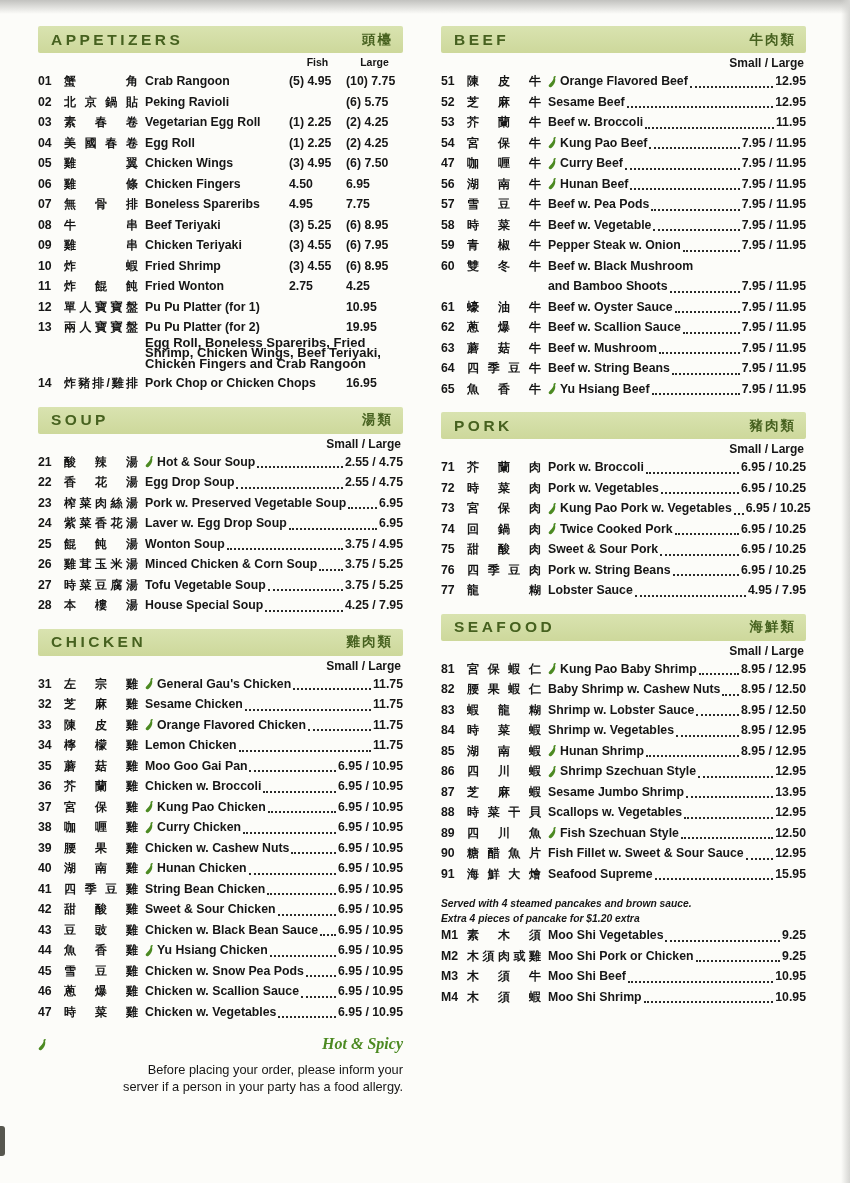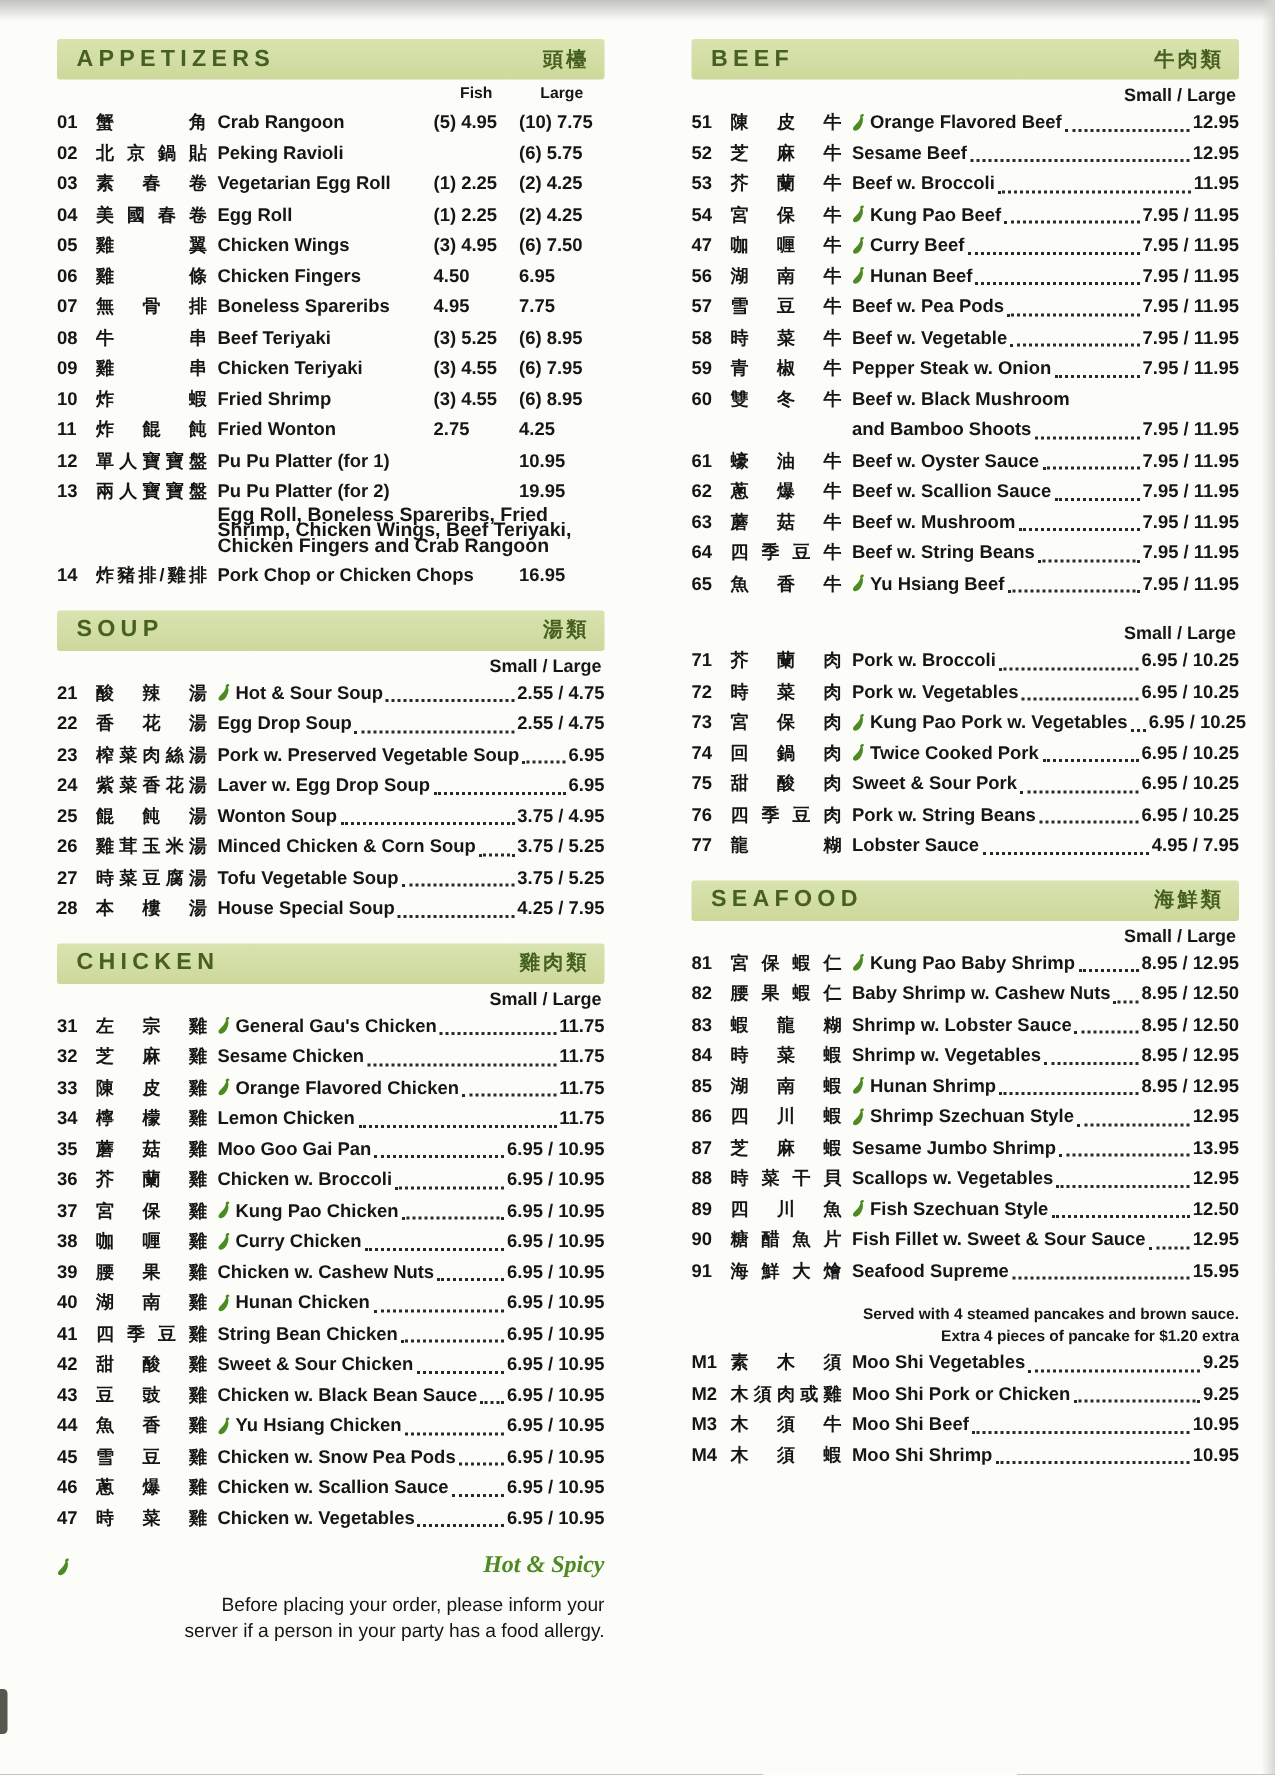--- a/index.html
+++ b/index.html
@@ -1,18 +1,18 @@
 <!DOCTYPE html>
 <html style="--bar: #cdd89b; --bartext: #46611f; --spicy: #4c8a22;"><head>
 <meta charset="utf-8">
 <style>
   *{box-sizing:border-box;}
   html,body{margin:0;padding:0;width:850px;height:1183px;overflow:hidden;background:#9a9a97;}
   .page{position:relative;width:850px;height:1183px;background:#fcfcf9;padding:26px 24px 0 38px;
-        display:flex;gap:58px;font-family:"Liberation Sans","DejaVu Sans",sans-serif;color:#161616;}
+        display:flex;gap:38px;font-family:"Liberation Sans","DejaVu Sans",sans-serif;color:#161616;}
   .scan-top{position:absolute;top:0;left:0;right:0;height:14px;
         background:linear-gradient(180deg,#c2c2bf,rgba(252,252,249,0));}
   .scan-right{position:absolute;top:0;right:0;bottom:0;width:9px;
         background:linear-gradient(270deg,#d6d6d3,rgba(252,252,249,0));}
   .scan-mark{position:absolute;left:0;top:1126px;width:5px;height:30px;background:#57574f;border-radius:0 3px 3px 0;}
   .col{width:365px;flex:none;}
   .section{margin-bottom:13px;}
   .sec-bar{height:27px;background:linear-gradient(180deg,#d9e3b0,var(--bar,#cdd89b));
         display:flex;align-items:center;justify-content:space-between;padding:0 10px 0 13px;border-radius:2px;}
   .sec-title{color:var(--bartext,#46611f);font-size:15.5px;font-weight:bold;letter-spacing:3.5px;}
@@ -23,21 +23,21 @@
   .row{display:flex;align-items:baseline;height:20.5px;line-height:20.5px;
         font-size:12.3px;font-weight:bold;white-space:nowrap;}
   .num{flex:none;width:26px;}
   .zh{flex:none;width:74px;margin-right:7px;font-size:12px;text-align:justify;text-align-last:justify;overflow:hidden;}
   .name-wrap{flex:1;display:flex;align-items:baseline;min-width:0;}
   .pepper{flex:none;align-self:center;margin-right:3px;color:var(--spicy,#4c8a22);display:inline-flex;}
   .dots{flex:1;min-width:10px;align-self:flex-end;margin:0 2px 4px;border-bottom:2px dotted #2a2a2a;}
   .price{flex:none;}
   .p-col{flex:none;width:57px;text-align:left;}
   .item-note{font-size:13px;font-weight:bold;line-height:10.5px;margin:0 0 4px 107px;white-space:normal;}
-  .sec-note{font-size:10.3px;font-weight:bold;text-align:right;line-height:13px;margin-top:2px;}
+  .sec-note{font-size:10.3px;font-weight:bold;font-style:italic;text-align:left;line-height:13px;margin-top:2px;}
   .spicy-footer{display:flex;justify-content:space-between;align-items:center;gap:5px;margin:10px 0 9px;
         color:var(--spicy,#4c8a22);font-size:16px;font-weight:bold;font-style:italic;
         font-family:"Liberation Serif","DejaVu Serif",serif;}
   .allergy{text-align:right;font-size:12.8px;font-weight:normal;line-height:16.5px;white-space:pre-line;}
 </style>
 </head>
 <body>
 
 <div class="page" style="background: rgb(252, 252, 249);">
   <div class="scan-top"></div>
@@ -635,20 +635,24 @@
                 <path fill="currentColor" d="M7.1 1.1c1-.7 2.2.3 1.4 1.3-.2.3-.5.4-.8.5 1.2 2.8-.4 7.8-3.6 9.9-2.3 1.5-4.3-.3-2.9-2.2C3 8.2 5.7 6.4 6.3 3c-.5-.4-.3-1.4.8-1.9z"></path>
               </svg>
             </span>
             <span class="iname">Yu Hsiang Beef</span>
             <span class="dots"></span>
             <span class="price">7.95 / 11.95</span>
           </span>
         </div>
       </section>
       <section class="section">
+        <div class="sec-bar">
+          <span class="sec-title">PORK</span>
+          <span class="sec-zh">豬肉類</span>
+        </div>
         <div class="price-hdr">Small / Large</div>
         <div class="row">
           <span class="num">71</span>
           <span class="zh">芥蘭肉</span>
           <span class="name-wrap">
             <span class="iname">Pork w. Broccoli</span>
             <span class="dots"></span>
             <span class="price">6.95 / 10.25</span>
           </span>
         </div>

